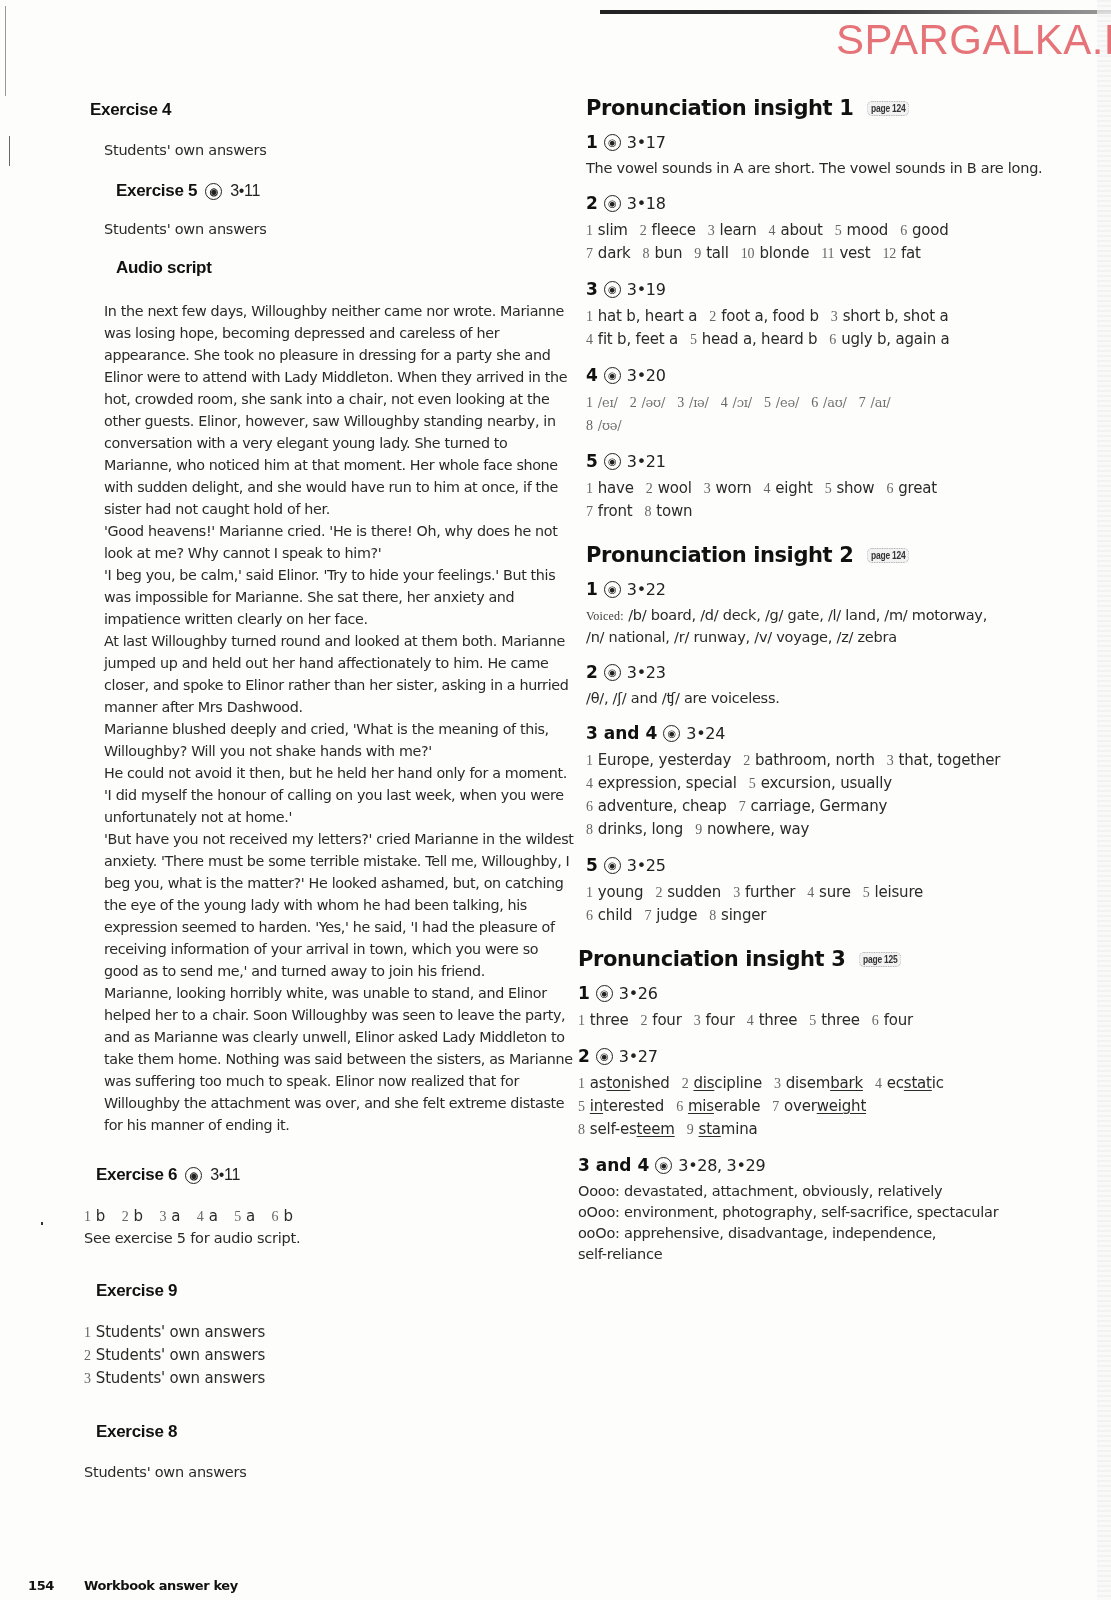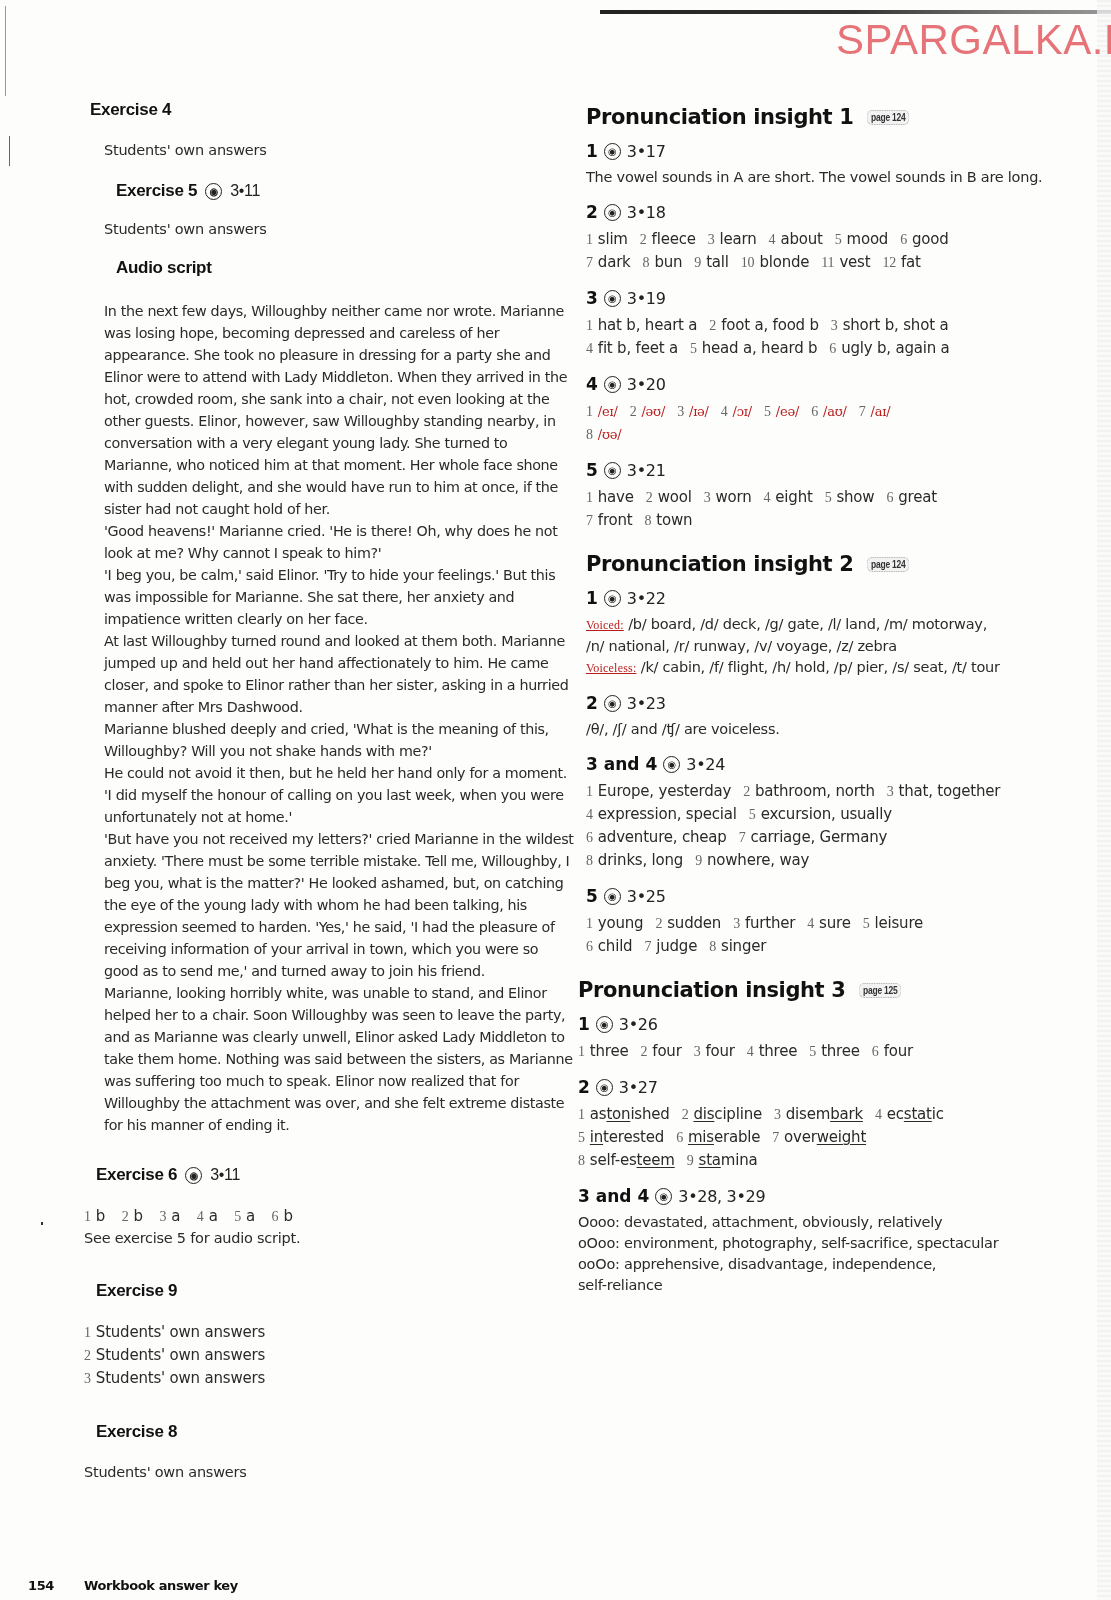--- a/index.html
+++ b/index.html
@@ -20,21 +20,21 @@
     }
     .left-marks { position: absolute; left: 3px; top: 6px; width: 10px; height: 190px; }
     .left-marks span { display:block; position:absolute; width:1px; background:#999; }
     .watermark {
       position: absolute; left: 836px; top: 16px;
       font-family: "Liberation Sans", sans-serif;
       font-size: 42px; letter-spacing: 0.5px; color: #e57378; font-weight: 300;
     }
     .col { position: absolute; }
     .left-col { left: 78px; top: 88px; width: 480px; }
-    .right-col { left: 586px; top: 96px; width: 470px; margin-top: 9px; }
+    .right-col { left: 586px; top: 96px; width: 470px; }
 
     h3.ex {
       margin: 12px; font-size: 17px; font-weight: bold; color: #111;
       font-family: Liberation Sans, sans-serif; display: flex; align-items: center; gap: 8px;
       letter-spacing: -0.3px;
     }
     h2.insight {
       margin: 0; font-size: 21px; font-weight: bold; color: #111; letter-spacing: -0.4px;
       display: flex; align-items: center; gap: 10px;
     }
@@ -48,22 +48,22 @@
       display:inline-flex; align-items:center; justify-content:center;
       width: 17px; height: 17px; border: 1.6px solid #222; border-radius: 50%;
       font-size: 10px; font-weight: bold; color:#222; box-sizing: border-box;
     }
     .track { font-weight: normal; font-size: 16px; color:#222; letter-spacing: -0.3px; }
     p.txt { margin: 0; font-size: 14.5px; line-height: 21px; color: #2a2a2a; letter-spacing: -0.25px; }
     .script p { margin: 0; font-size: 14.3px; line-height: 22px; color: #2a2a2a; letter-spacing: -0.35px; }
     .ans-row { font-size: 15px; line-height: 22px; color:#2a2a2a; letter-spacing:-0.2px; white-space: nowrap; }
     .ans-row .n { font-family: "Liberation Serif", serif; color:#666; font-size: 14px; margin-right: 5px; }
     .ans-row .item { margin-right: 12px; }
-    .lab { font-family: "Liberation Serif", serif; font-size: 12px; color:#b91c1c; letter-spacing: 0.2px; text-decoration: underline; }
-    .ipa { font-family: "DejaVu Serif", serif; font-size: 13px; color:#b91c1c; }
+    .lab { font-family: "Liberation Serif", serif; font-size: 12px; color:#404040; letter-spacing: 0.2px; }
+    .ipa { font-family: "DejaVu Serif", serif; font-size: 13px; color:#737373; }
     u { text-decoration-thickness: 1px; text-underline-offset: 2px; }
     .gap-s { height: 8px; } .gap-m { height: 14px; } .gap-l { height: 20px; }
     .footer { position: absolute; left: 28px; top: 1578px; font-size: 13px; font-weight: bold; color:#111; letter-spacing:-0.4px; }
     .footer .pg { margin-right: 26px; }
     .stray { position:absolute; left: 41px; top: 1222px; width:2px; height:3px; background:#333; }
   </style>
 </head>
 <body>
 
 <div class="top-rule"></div>
@@ -214,21 +214,20 @@
     </h2>
     <div style="height:12px"></div>
     <h3 class="num-head">
       <span>1</span>
       <span class="cd">◉</span>
       <span class="track">3•22</span>
     </h3>
     <div style="height:6px"></div>
     <p class="txt" style="white-space:nowrap"><span class="lab">Voiced:</span> <span>/b/ board, /d/ deck, /g/ gate, /l/ land, /m/ motorway,</span></p>
     <p class="txt">/n/ national, /r/ runway, /v/ voyage, /z/ zebra</p>
-    <p class="txt" style="white-space:nowrap"><span class="lab">Voiceless:</span> <span>/k/ cabin, /f/ flight, /h/ hold, /p/ pier, /s/ seat, /t/ tour</span></p>
     <div class="gap-m"></div>
 
     <h3 class="num-head">
       <span>2</span>
       <span class="cd">◉</span>
       <span class="track">3•23</span>
     </h3>
     <div style="height:6px"></div>
     <p class="txt">/θ/, /ʃ/ and /ʧ/ are voiceless.</p>
     <div class="gap-m"></div>

